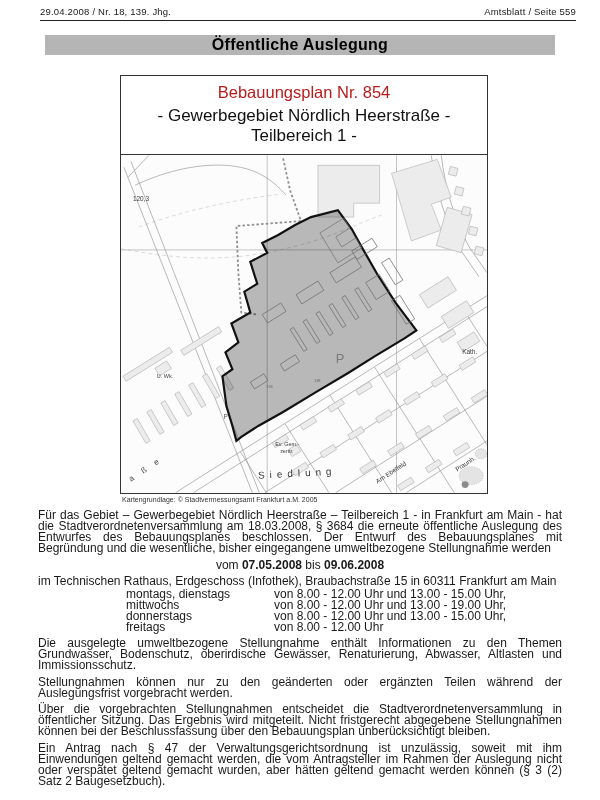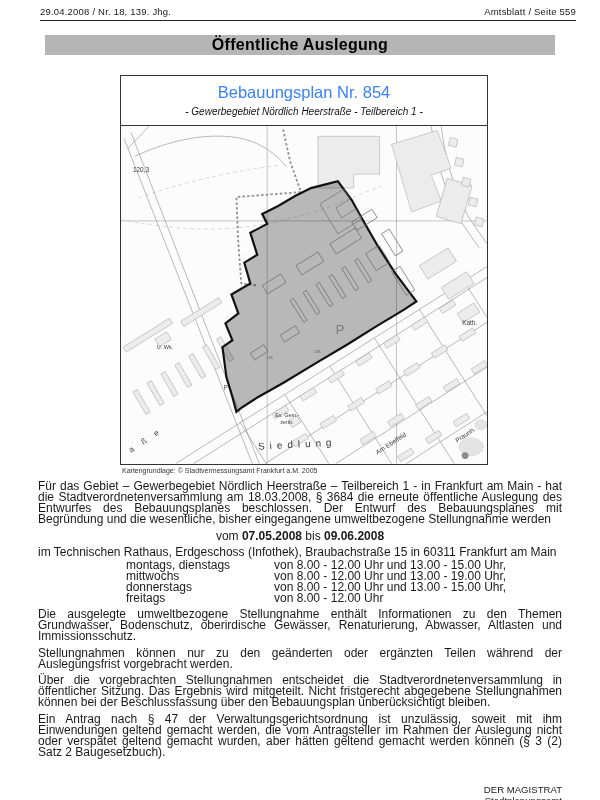--- a/index.html
+++ b/index.html
@@ -33,22 +33,22 @@
     margin:20px 0 0 120px;
     border:1.2px solid #333;
     box-sizing:border-box;
     background:#fff;
   }
   .plan-titlebox{
     border-bottom:1.2px solid #333;
     text-align:center;
     padding:7px 4px 8px 4px;
   }
-  .plan-title{font-size:16.5px;color:#3b82f6;margin:0;}
-  .plan-subtitle{font-size:10px;color:#111;margin:4px 0 0 0;font-style:italic;}
+  .plan-title{font-size:16.5px;color:#b91c1c;margin:0;}
+  .plan-subtitle{font-size:17px;color:#111;margin:4px 0 0 0;}
   .map-wrap{width:366px;height:338px;overflow:hidden;background:#fcfcfc;}
   .map-caption{
     margin:2px 0 0 122px;
     font-size:7px;color:#333;
   }
   
   .copy{margin:7px 38px 0 38px;font-size:12px;line-height:11px;text-align:justify;}
   .copy p{margin:0 0 5.5px 0;}
   .period{ text-align:center; margin:1px 0 6px 0;}
   .period b{font-weight:bold;}

